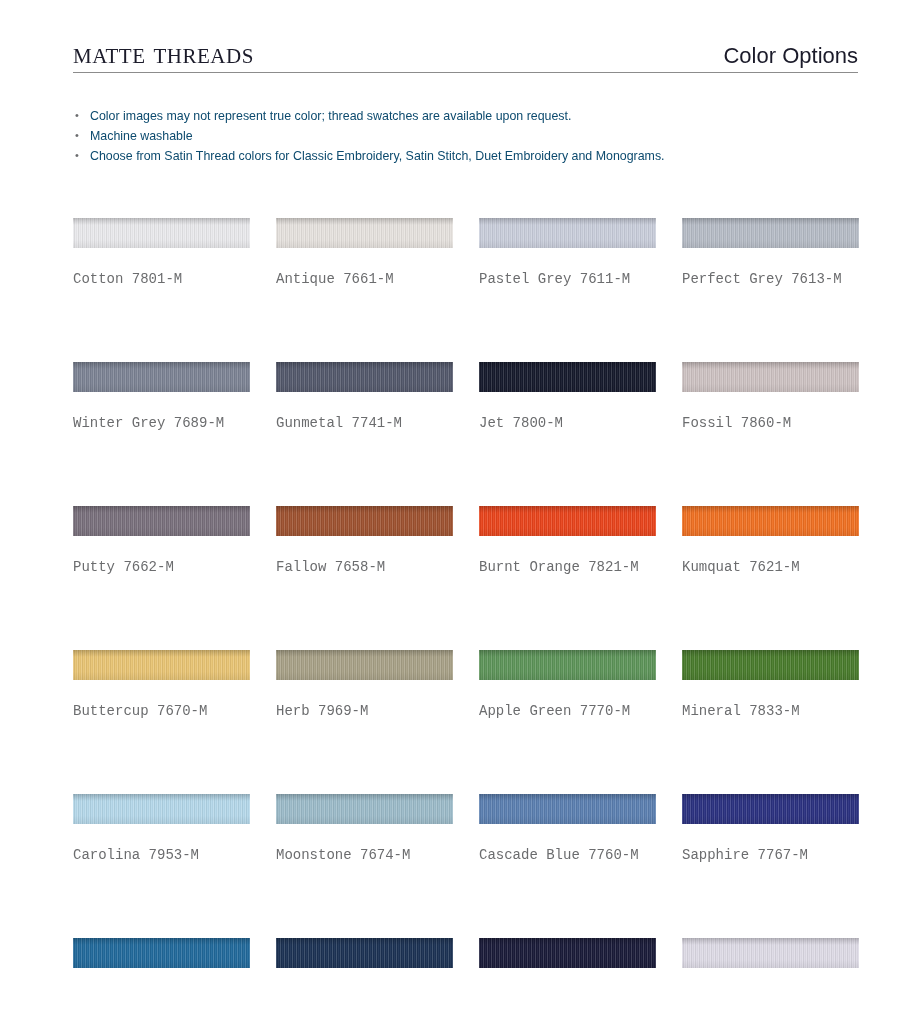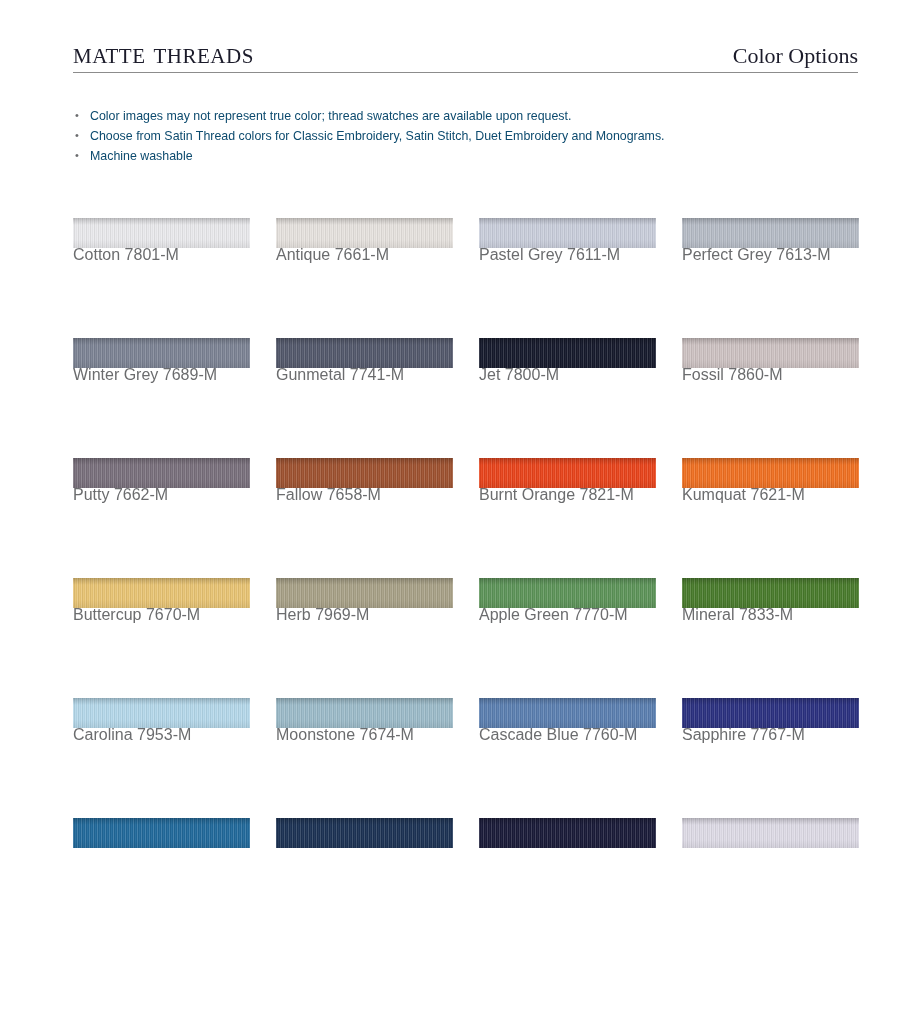--- a/index.html
+++ b/index.html
@@ -39,21 +39,21 @@
     font-size: 30px;
     line-height: 1;
     letter-spacing: 0.5px;
     color: #1b1b2a;
     font-variant: small-caps;
     text-transform: lowercase;
     padding-bottom: 4px;
     white-space: nowrap;
   }
   .doc-subtitle {
-    font-family: Liberation Serif, serif;
+    font-family: Liberation Sans, sans-serif;
     font-size: 22px;
     line-height: 1;
     color: #1b1b2a;
     padding-bottom: 5px;
     white-space: nowrap;
   }
 
   
   .notes {
     position: absolute;
@@ -131,41 +131,42 @@
       180deg,
       rgba(0,0,0,0.20) 0px,
       rgba(0,0,0,0.10) 3px,
       rgba(0,0,0,0.00) 7px,
       rgba(0,0,0,0.00) 72%,
       rgba(0,0,0,0.06) 100%
     );
     pointer-events: none;
   }
   .swatch-label {
-    margin-top: 0;
-    font-size: 16px;
+    margin-top: 24px;
+    font-size: 14px;
     line-height: 14px;
     color: #6b6c6e;
     white-space: nowrap;
+    font-family: Liberation Mono, monospace;
   }
 </style>
 </head>
 <body>
 
 <div class="page">
 
   <div class="header">
     <div class="doc-title">Matte Threads</div>
     <div class="doc-subtitle">Color Options</div>
   </div>
 
   <ul class="notes">
       <li>Color images may not represent true color; thread swatches are available upon request.</li>
+      <li>Machine washable</li>
       <li>Choose from Satin Thread colors for Classic Embroidery, Satin Stitch, Duet Embroidery and Monograms.</li>
-      <li>Machine washable</li>
     </ul>
 
   <div class="grid">
       <div class="swatch-cell">
         <div class="swatch-chip" style="background-color: rgb(233, 233, 236);"></div>
         <div class="swatch-label">Cotton 7801-M</div>
       </div>
       <div class="swatch-cell">
         <div class="swatch-chip" style="background-color: rgb(230, 226, 222);"></div>
         <div class="swatch-label">Antique 7661-M</div>

